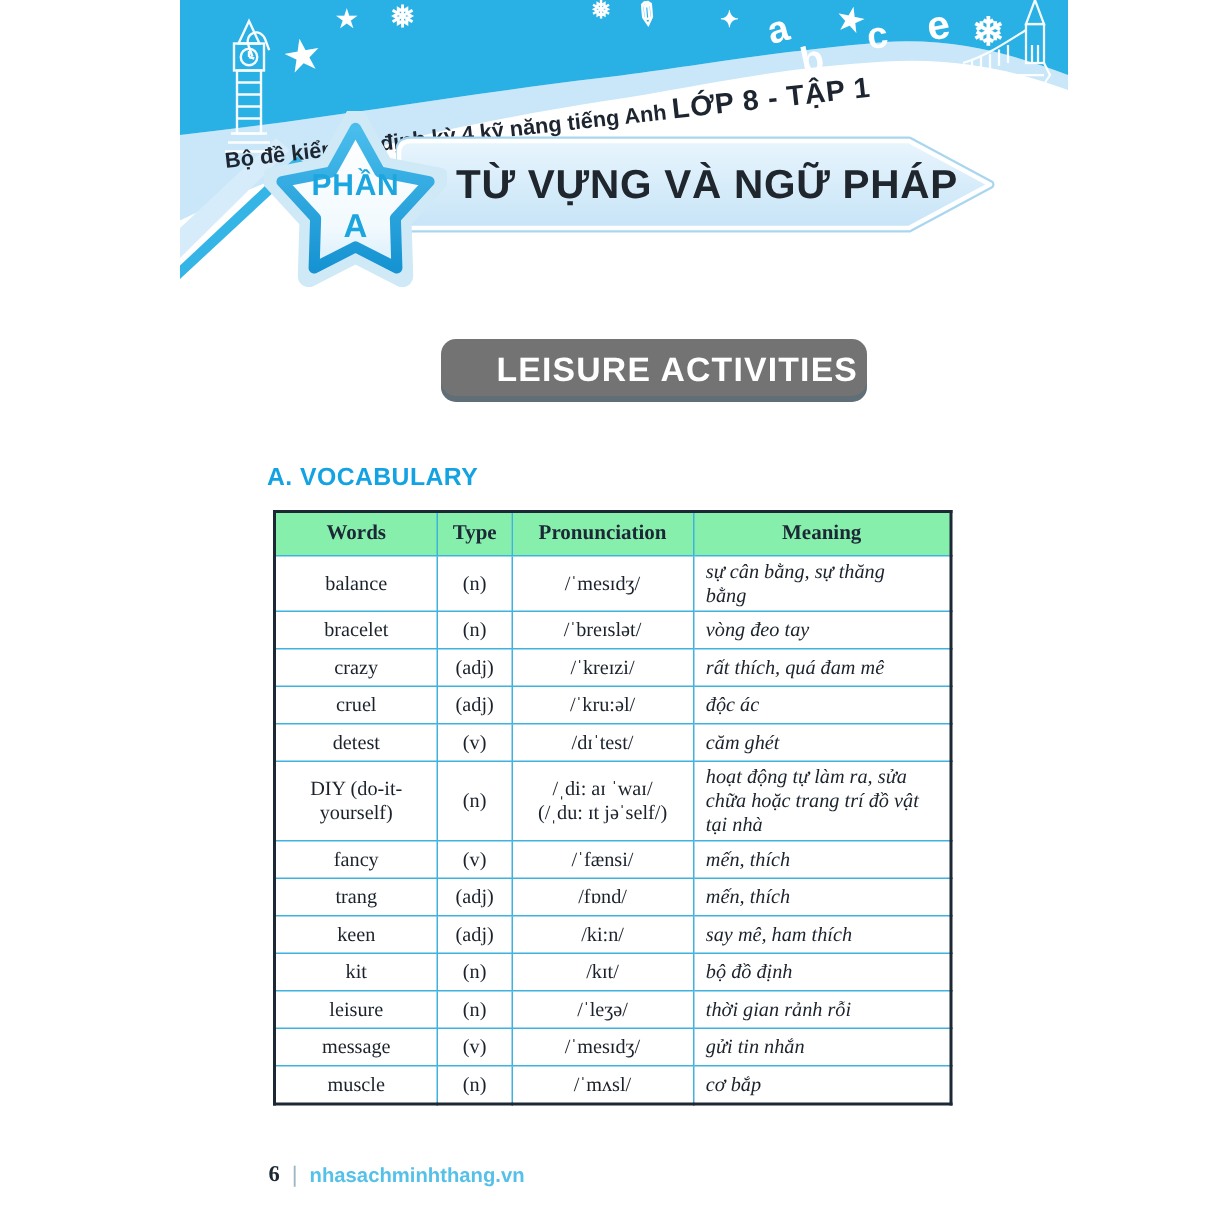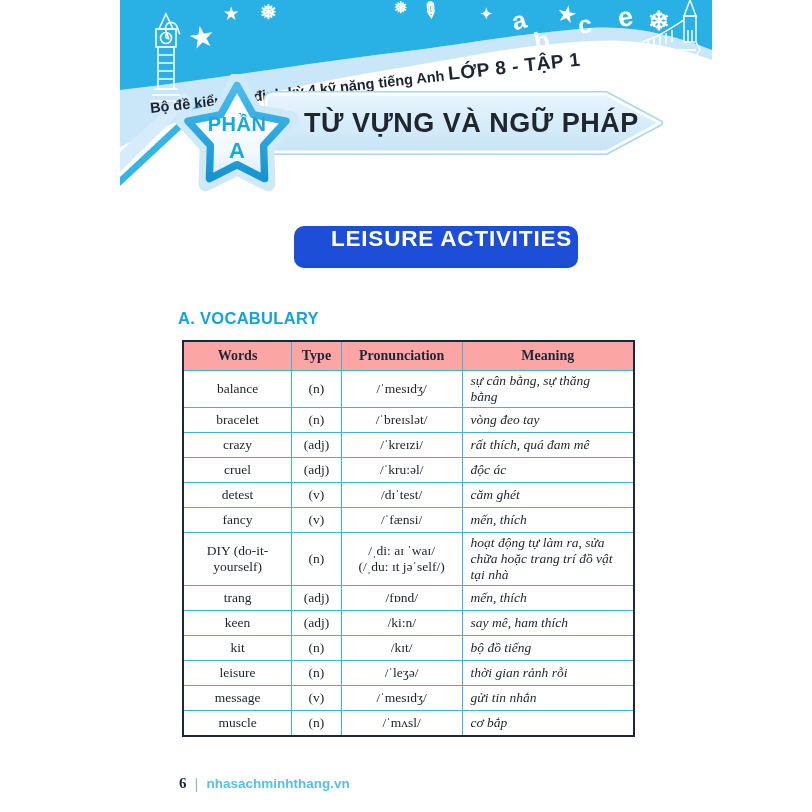--- a/index.html
+++ b/index.html
@@ -24,38 +24,38 @@
       font-size:27px; letter-spacing:.5px; white-space:nowrap; }
   .part-star { position:absolute; left:176px; top:74px; width:122px; height:122px; }
   .part-star .labels { position:absolute; left:0; top:0; width:100%; height:100%;
       display:flex; flex-direction:column; align-items:center; justify-content:center;
       padding-top:6px; color:#1ca6e0; font-weight:bold; }
   .part-star .lbl1 { font-size:20px; letter-spacing:.5px; }
   .part-star .lbl2 { font-size:22px; margin-top:2px; }
 
   
   .unit-banner { position:absolute; left:294px; top:226px; width:284px; height:42px;
-      background:#1d4ed8; border-radius:10px;
+      background:#737373; border-radius:10px;
       box-shadow:inset 0 -4px 0 rgba(8,90,140,.18);
-      display:flex; align-items:flex-start; justify-content:center; padding-left:31px; }
+      display:flex; align-items:center; justify-content:center; padding-left:31px; }
   .unit-banner .txt { color:#ffffff; font-weight:bold; font-size:22.5px; letter-spacing:.8px; }
   .unit-circle { position:absolute; left:256px; top:207px; width:70px; height:70px;
       background:#e9f5fc; border:3px solid #2fafe2; border-radius:50%;
       display:flex; flex-direction:column; align-items:center; justify-content:center; }
   .unit-circle .u-label { font-size:13px; font-weight:bold; color:#232c36; letter-spacing:.5px; }
   .unit-circle .u-num { font-family:"Liberation Serif","DejaVu Serif",serif;
       font-size:36px; font-weight:bold; color:#232c36; line-height:.85; }
 
   
   .vocab-heading { position:absolute; left:178px; top:309px; color:#13a3e2;
       font-weight:bold; font-size:16.5px; letter-spacing:.3px; }
   table.vocab { position:absolute; left:182px; top:340px; width:453px;
       border-collapse:collapse; border:2px solid #1c2835;
       font-family:"Liberation Serif","DejaVu Serif",serif; font-size:13.5px; color:#1b222b; }
-  table.vocab th { background:#fca5a5; border:1.2px solid #3fb2de; height:29px;
+  table.vocab th { background:#86efac; border:1.2px solid #3fb2de; height:29px;
       font-size:14px; color:#1c2835; }
   table.vocab td { border:1.2px solid #3fb2de; height:25px; padding:2px 4px;
       text-align:center; vertical-align:middle; line-height:1.2; }
   table.vocab td.meaning { text-align:left; font-style:italic; padding-left:8px; padding-right:17px; }
   table.vocab td.pron { white-space:pre-line; }
   col.c-word { width:109px; } col.c-type { width:50px; }
   col.c-pron { width:121px; } col.c-meaning { width:173px; }
 
   
   .footer { position:absolute; left:179px; top:775px; display:flex; align-items:center; }
@@ -210,49 +210,49 @@
           <td class="pron">/ˈkru:əl/</td>
           <td class="meaning">độc ác</td>
         </tr>
         <tr>
           <td class="word">detest</td>
           <td class="type">(v)</td>
           <td class="pron">/dɪˈtest/</td>
           <td class="meaning">căm ghét</td>
         </tr>
         <tr>
+          <td class="word">DIY (do-it-yourself)</td>
+          <td class="type">(n)</td>
+          <td class="pron">/ˌdi: aɪ ˈwaɪ/
+(/ˌdu: ɪt jəˈself/)</td>
+          <td class="meaning">hoạt động tự làm ra, sửa chữa hoặc trang trí đồ vật tại nhà</td>
+        </tr>
+        <tr>
           <td class="word">fancy</td>
           <td class="type">(v)</td>
           <td class="pron">/ˈfænsi/</td>
           <td class="meaning">mến, thích</td>
         </tr>
         <tr>
-          <td class="word">DIY (do-it-yourself)</td>
-          <td class="type">(n)</td>
-          <td class="pron">/ˌdi: aɪ ˈwaɪ/
-(/ˌdu: ɪt jəˈself/)</td>
-          <td class="meaning">hoạt động tự làm ra, sửa chữa hoặc trang trí đồ vật tại nhà</td>
-        </tr>
-        <tr>
           <td class="word">trang</td>
           <td class="type">(adj)</td>
           <td class="pron">/fɒnd/</td>
           <td class="meaning">mến, thích</td>
         </tr>
         <tr>
           <td class="word">keen</td>
           <td class="type">(adj)</td>
           <td class="pron">/ki:n/</td>
           <td class="meaning">say mê, ham thích</td>
         </tr>
         <tr>
           <td class="word">kit</td>
           <td class="type">(n)</td>
           <td class="pron">/kɪt/</td>
-          <td class="meaning">bộ đồ tiếng</td>
+          <td class="meaning">bộ đồ định</td>
         </tr>
         <tr>
           <td class="word">leisure</td>
           <td class="type">(n)</td>
           <td class="pron">/ˈleʒə/</td>
           <td class="meaning">thời gian rảnh rỗi</td>
         </tr>
         <tr>
           <td class="word">message</td>
           <td class="type">(v)</td>

